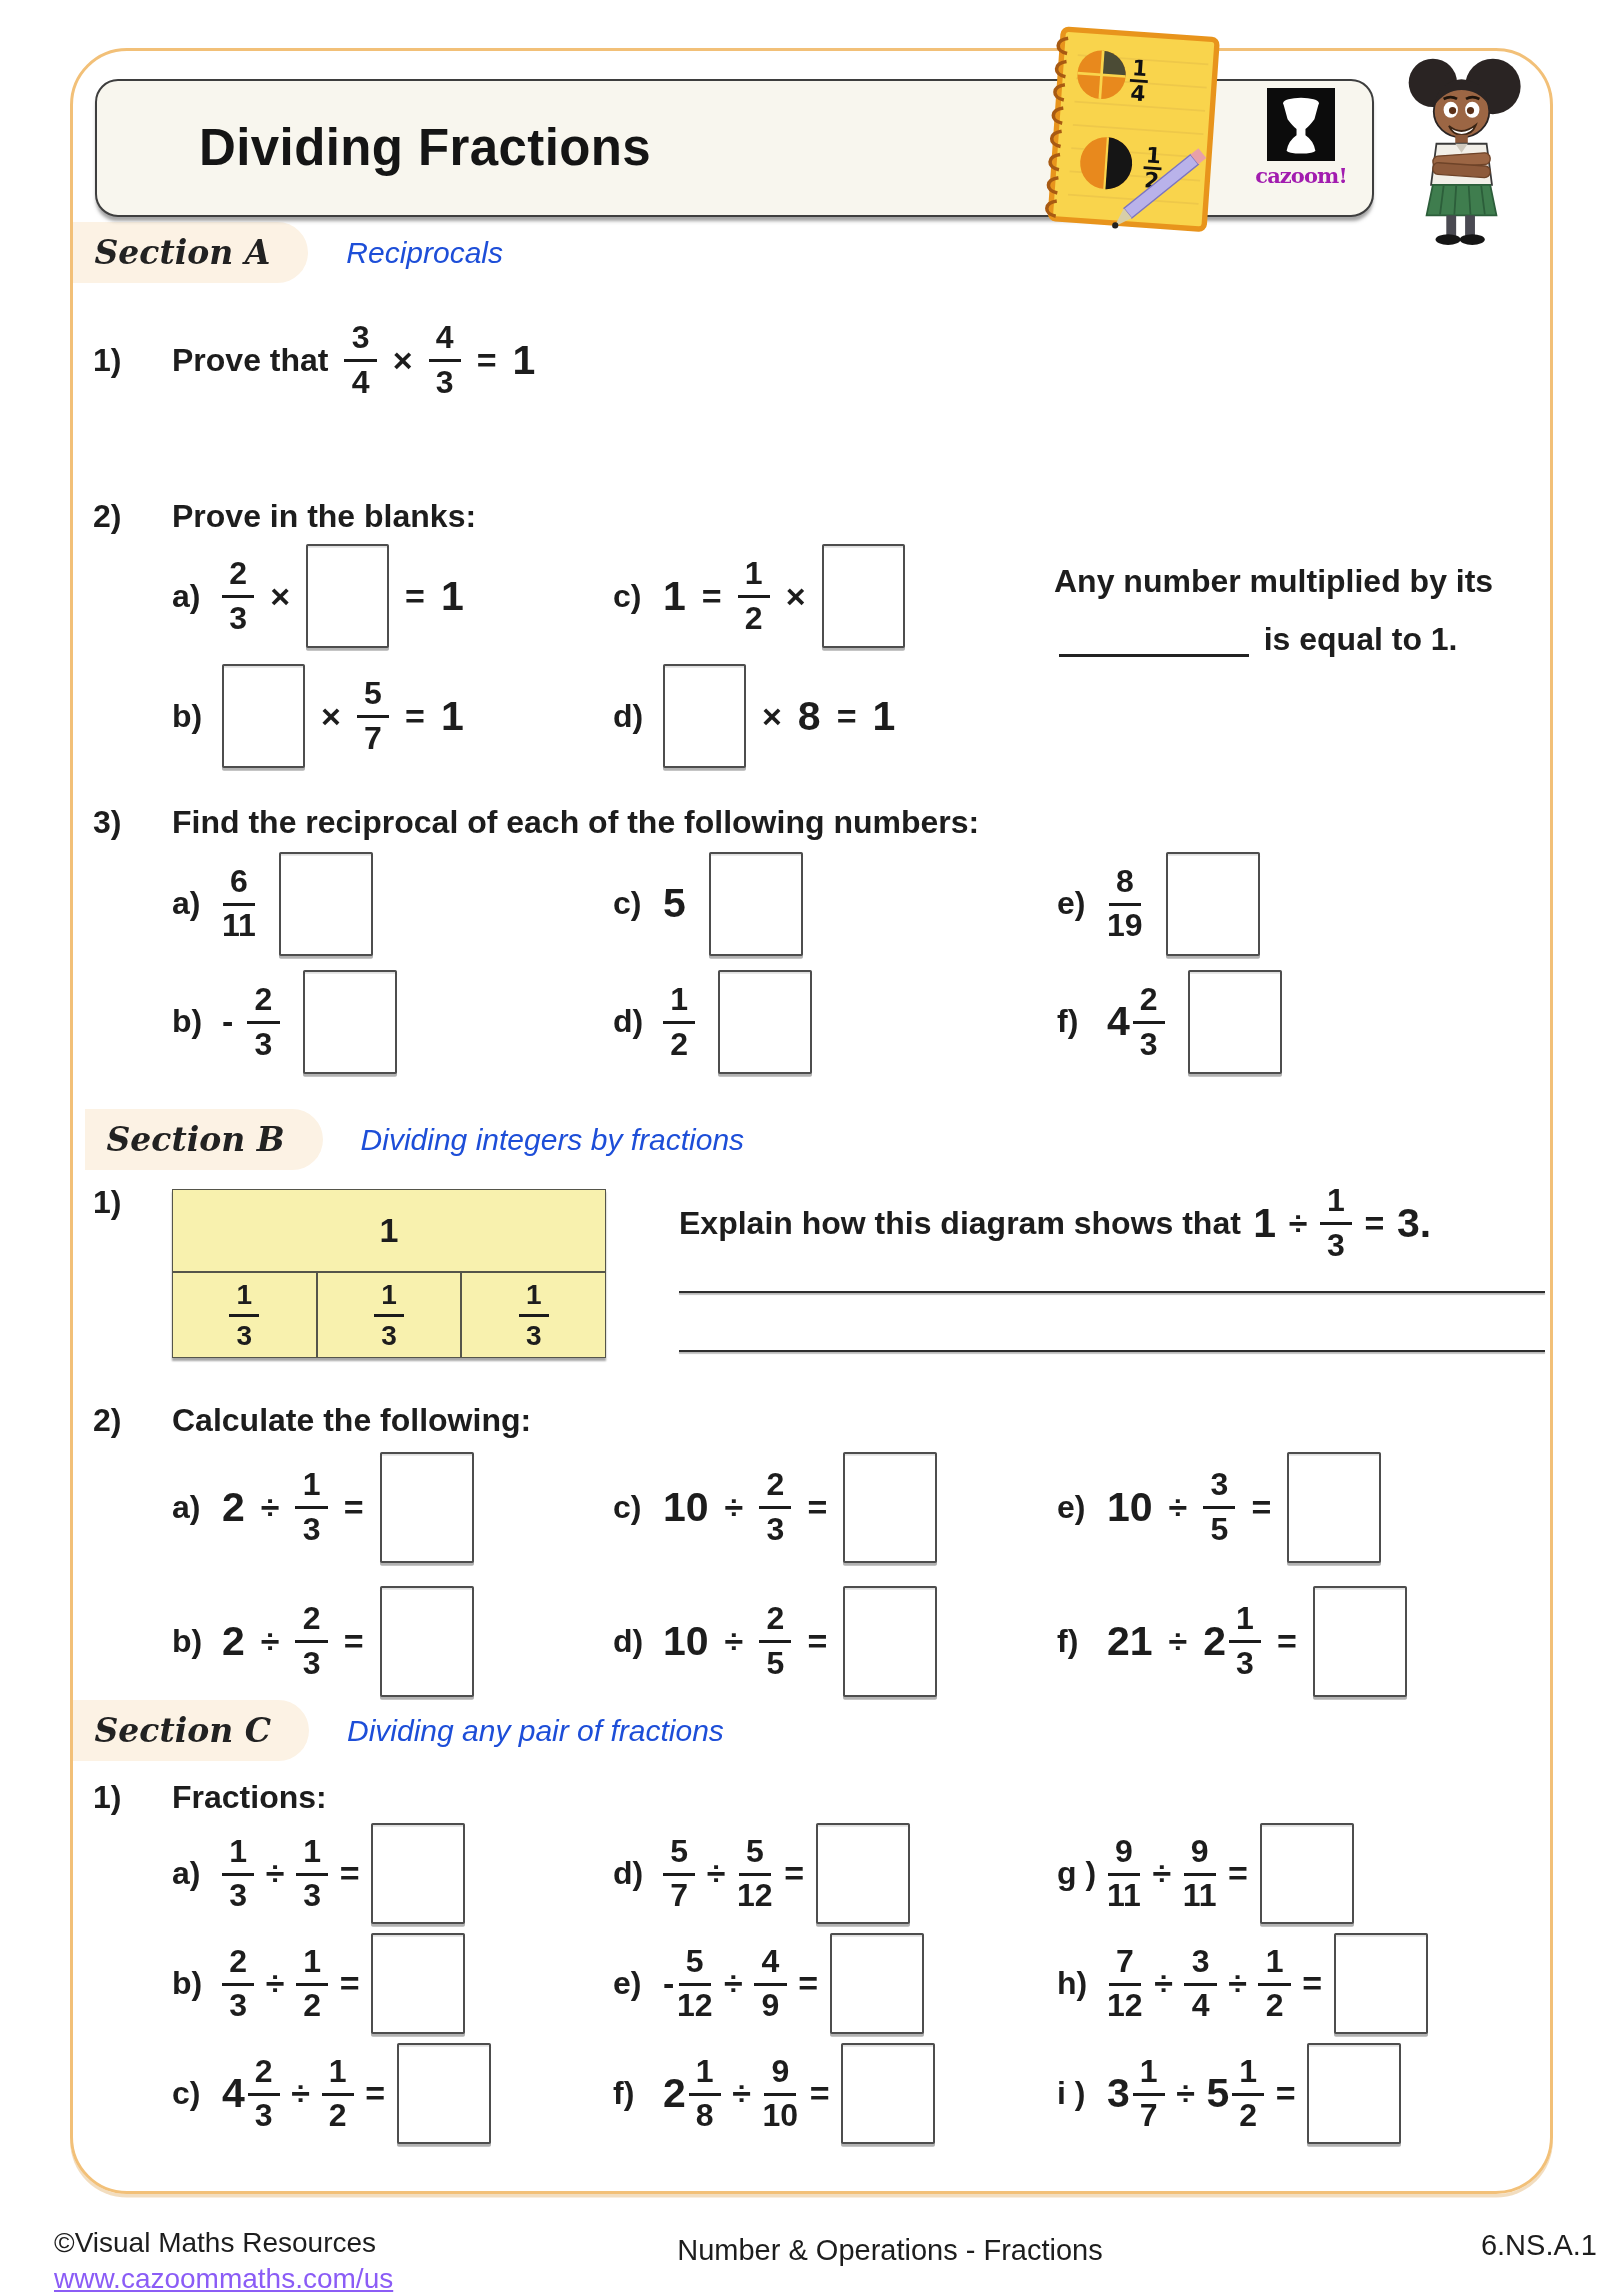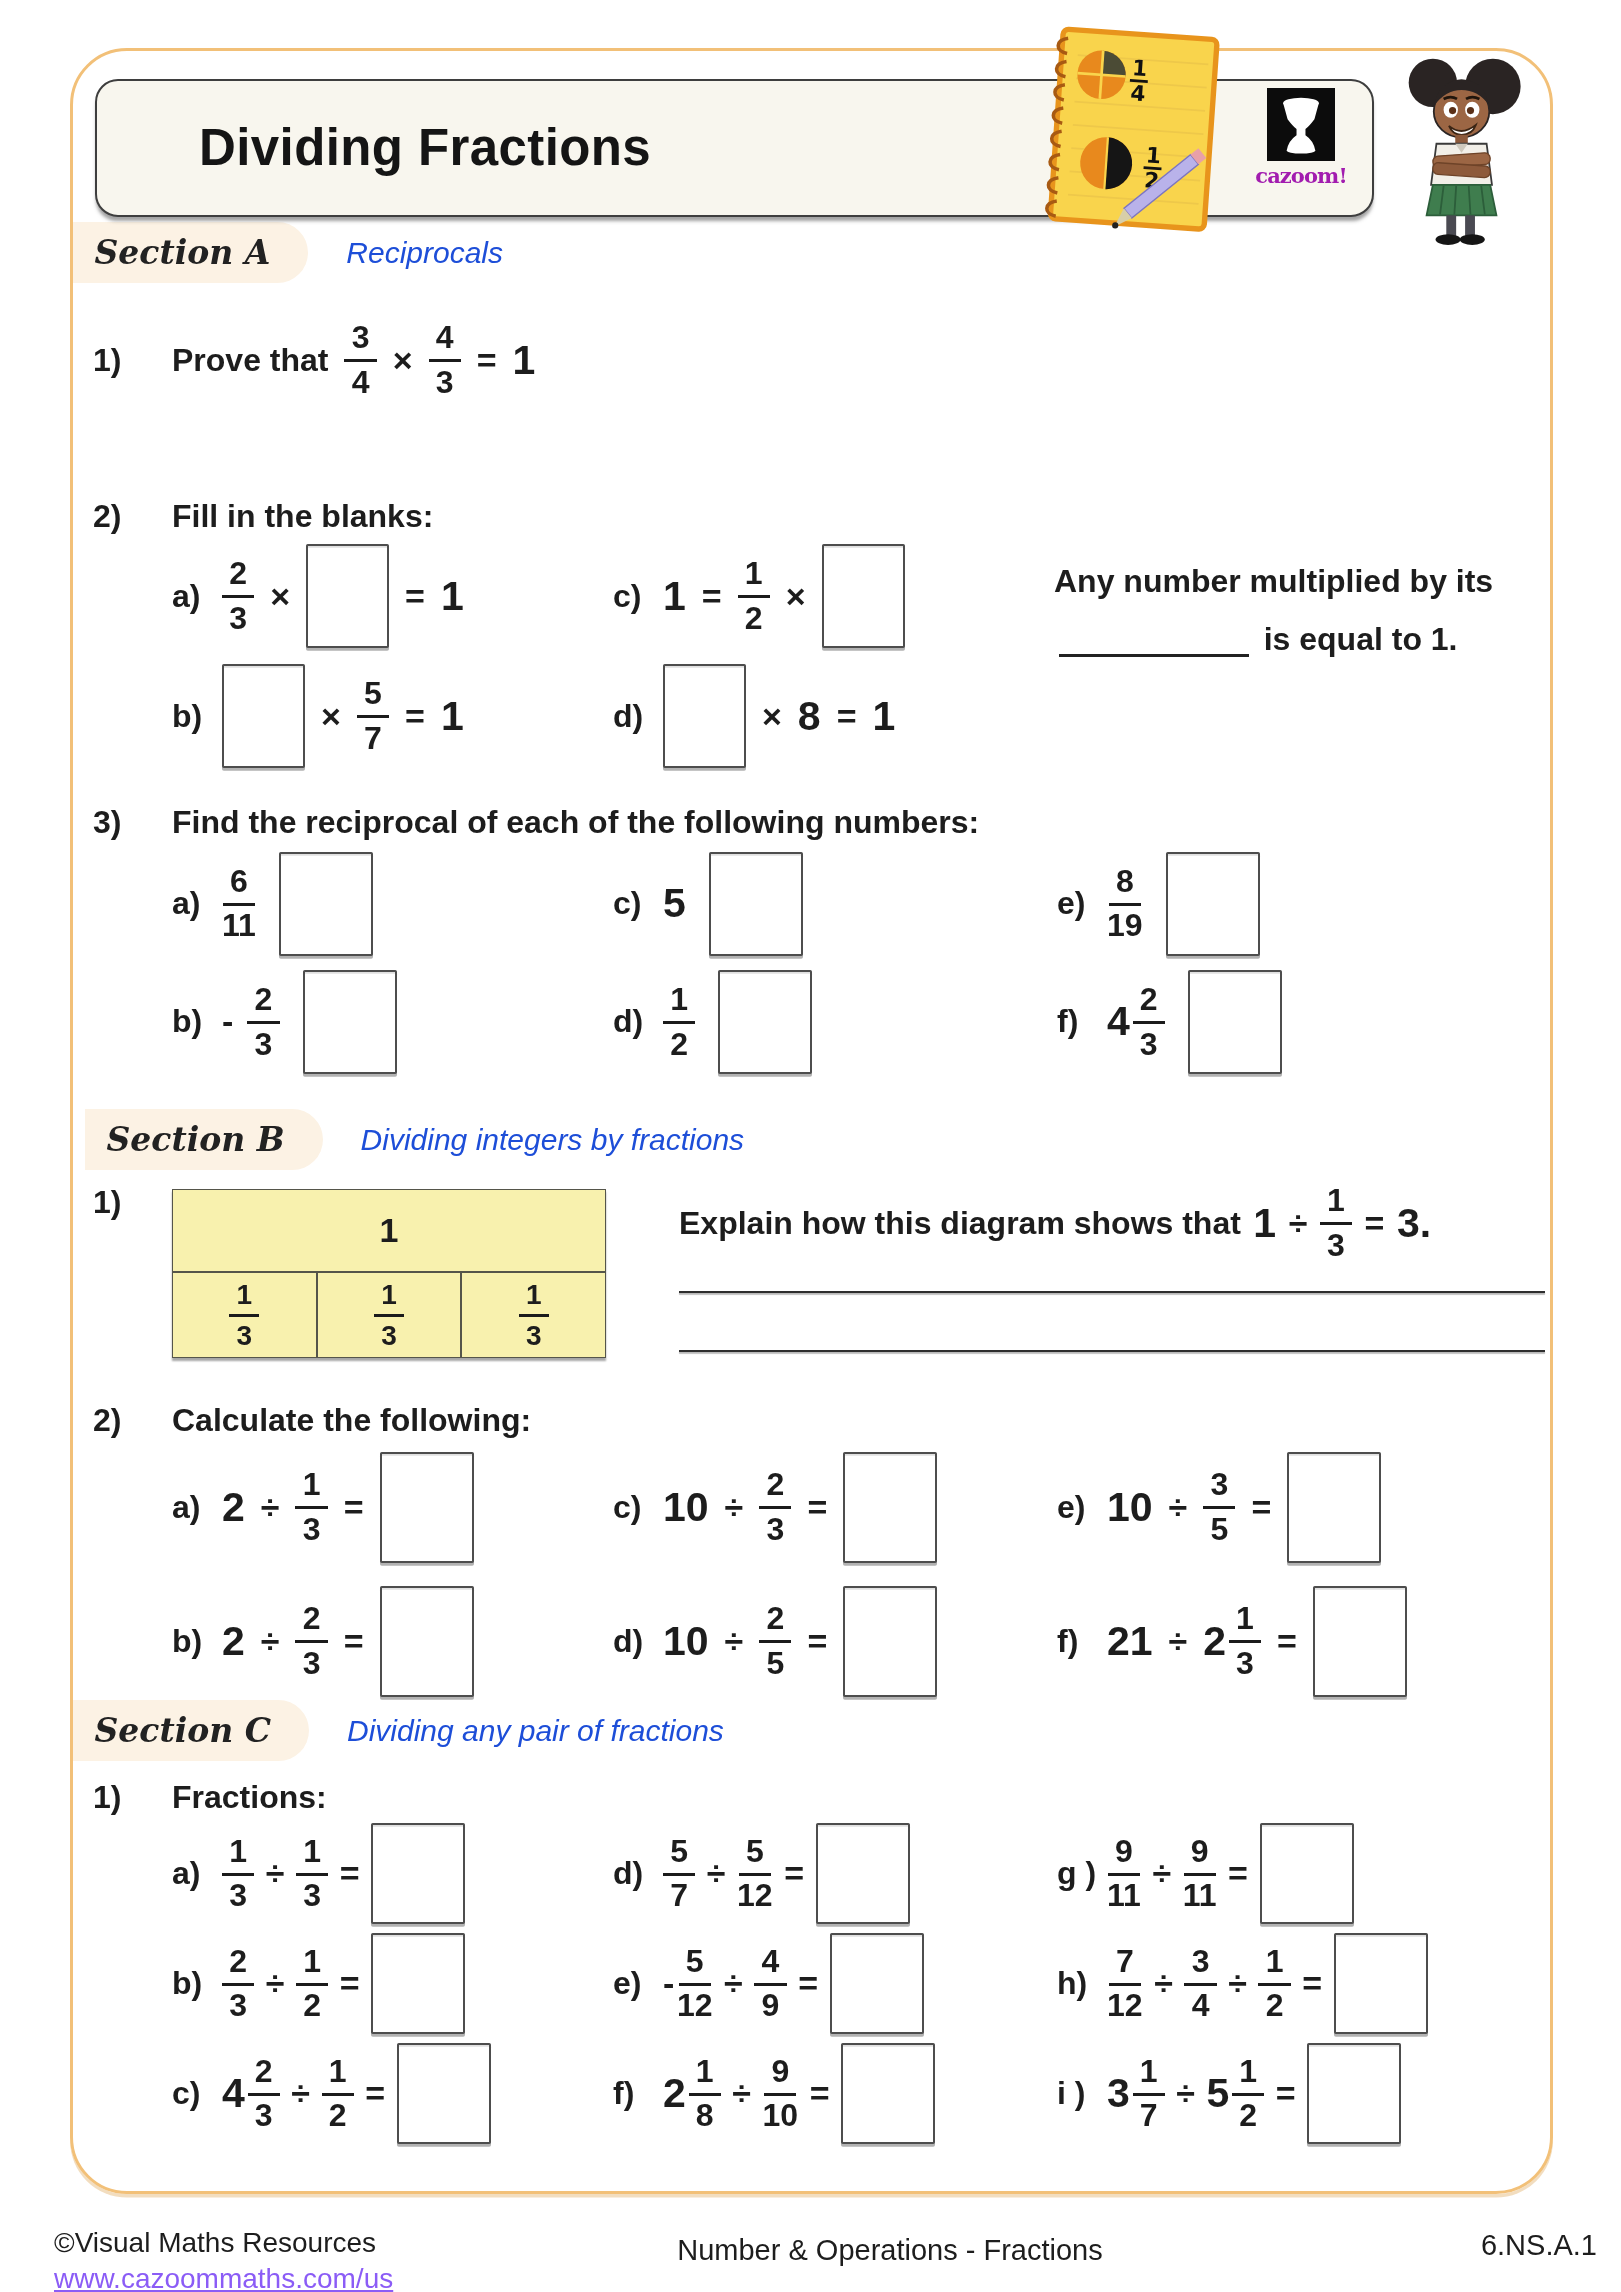--- a/index.html
+++ b/index.html
@@ -223,21 +223,21 @@
         </span>
         <span class="op">=</span>
         <span class="eqnum">1</span>
       </span>
   </div>
 </div>
 
 <div class="q" id="qa2">
   <div class="qrow">
     <span class="qnum">2)</span>
-    <span class="prompt">Fill in the blanks:</span>
+    <span class="prompt">Prove in the blanks:</span>
   </div>
   <div class="grid3 gridA2">
     <div class="item">
       <span class="ilabel">a)</span>
       <span class="eq">
           <span class="frac">
             <span class="fn">2</span>
             <span class="fd">3</span>
           </span>
           <span class="op">×</span>

